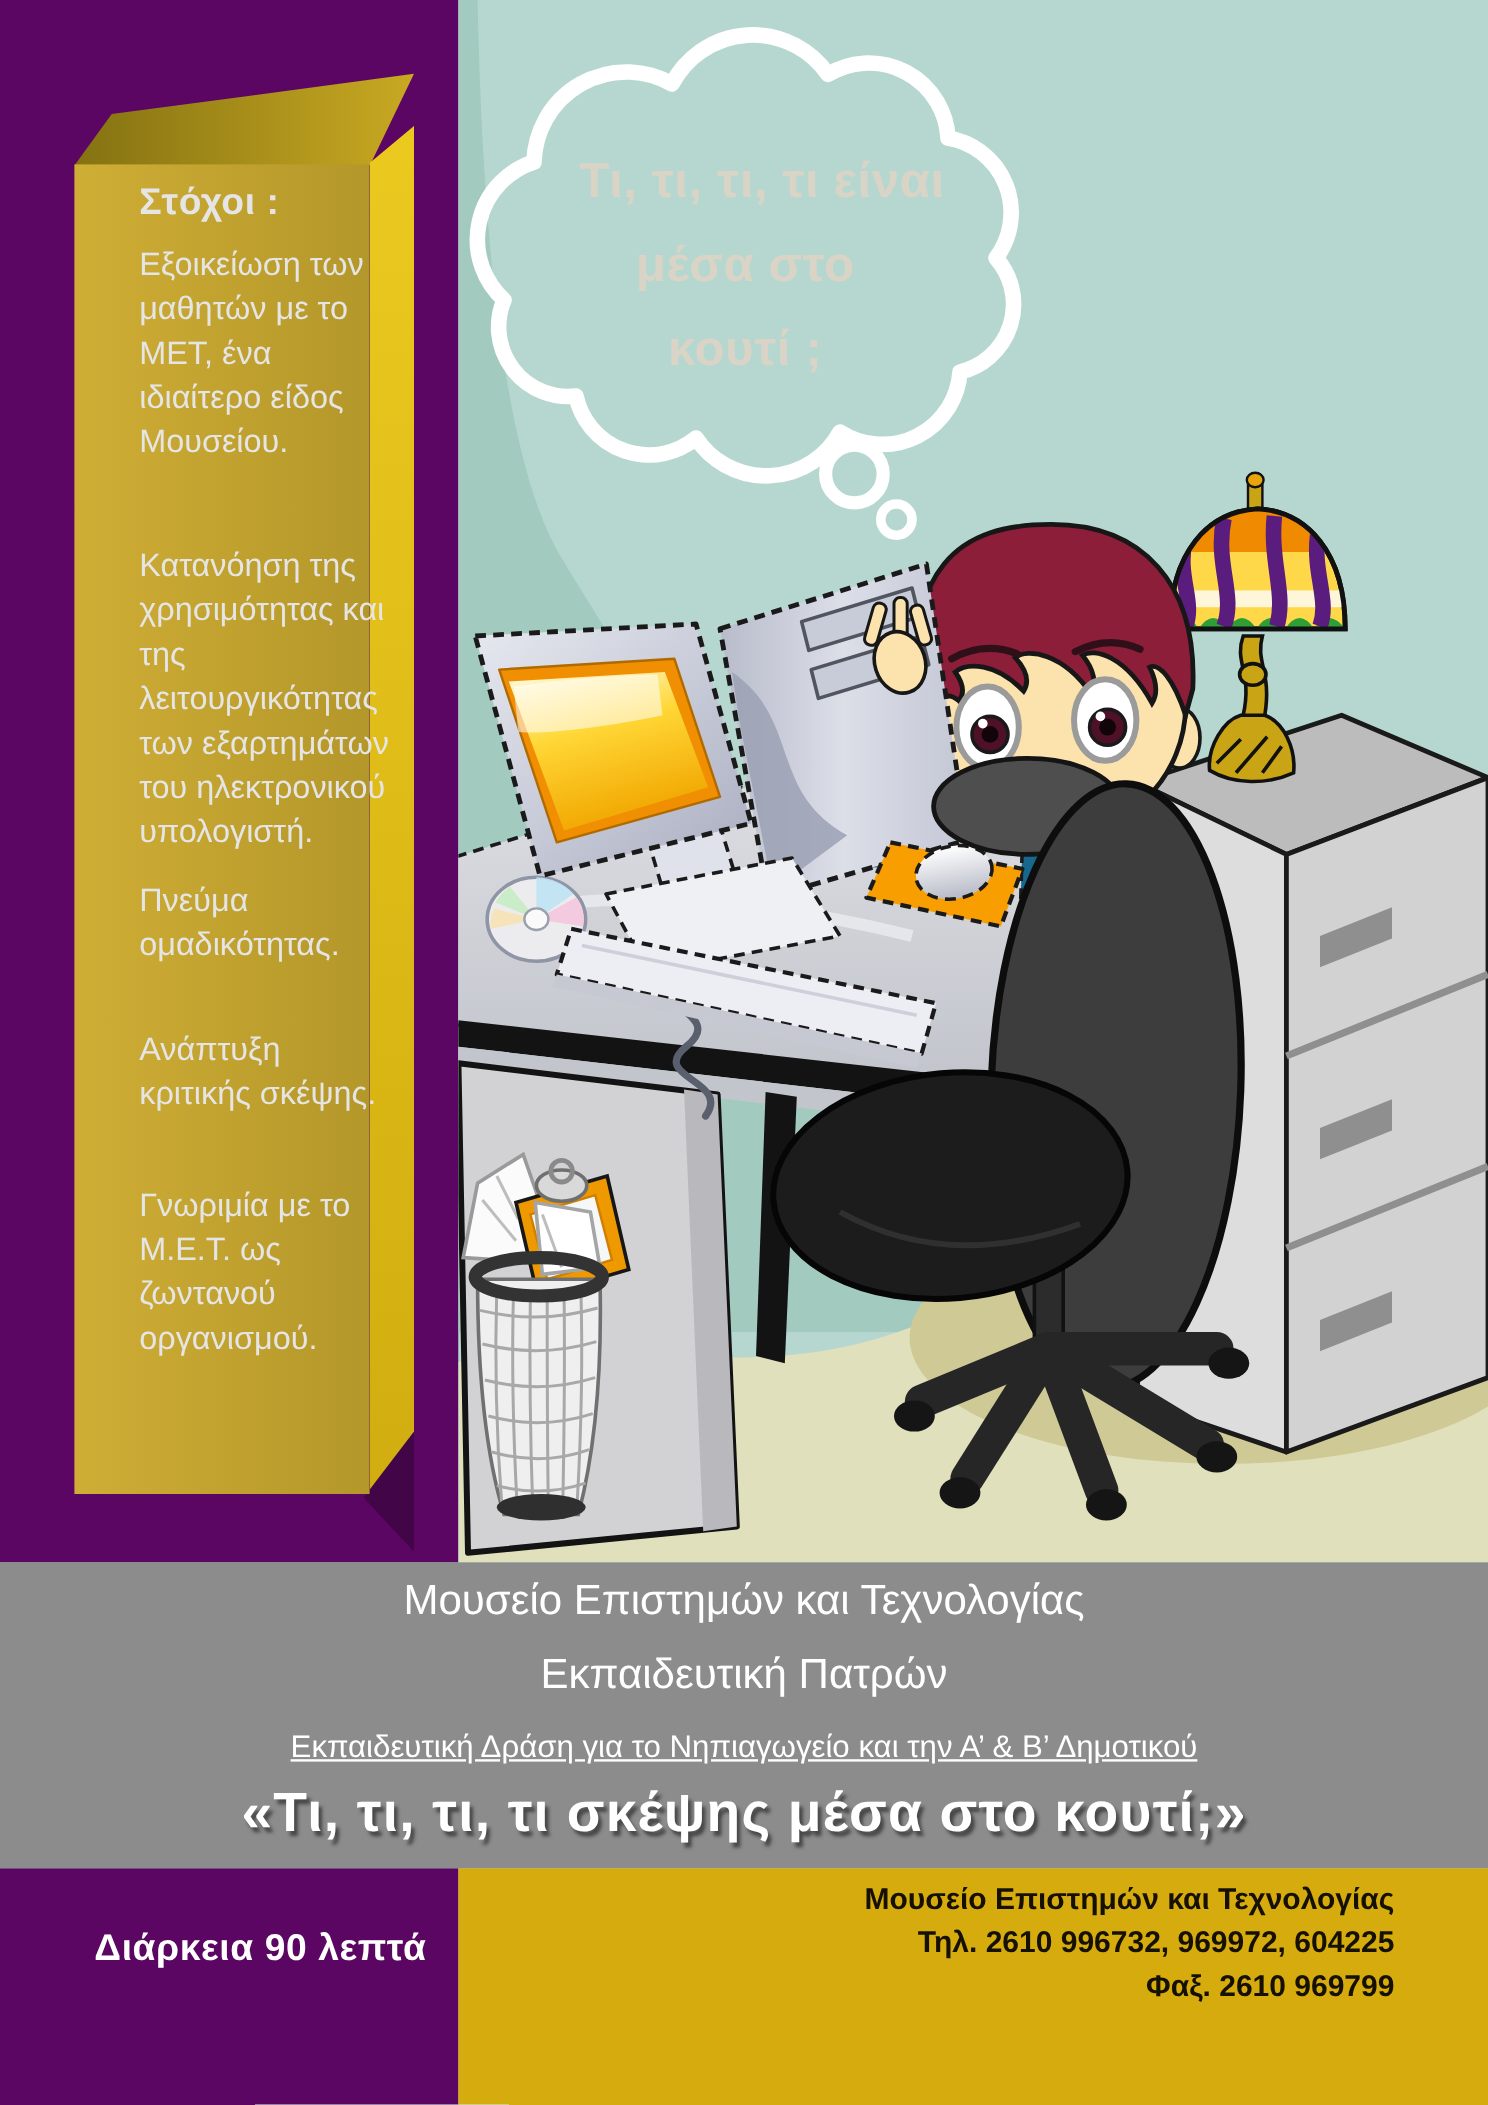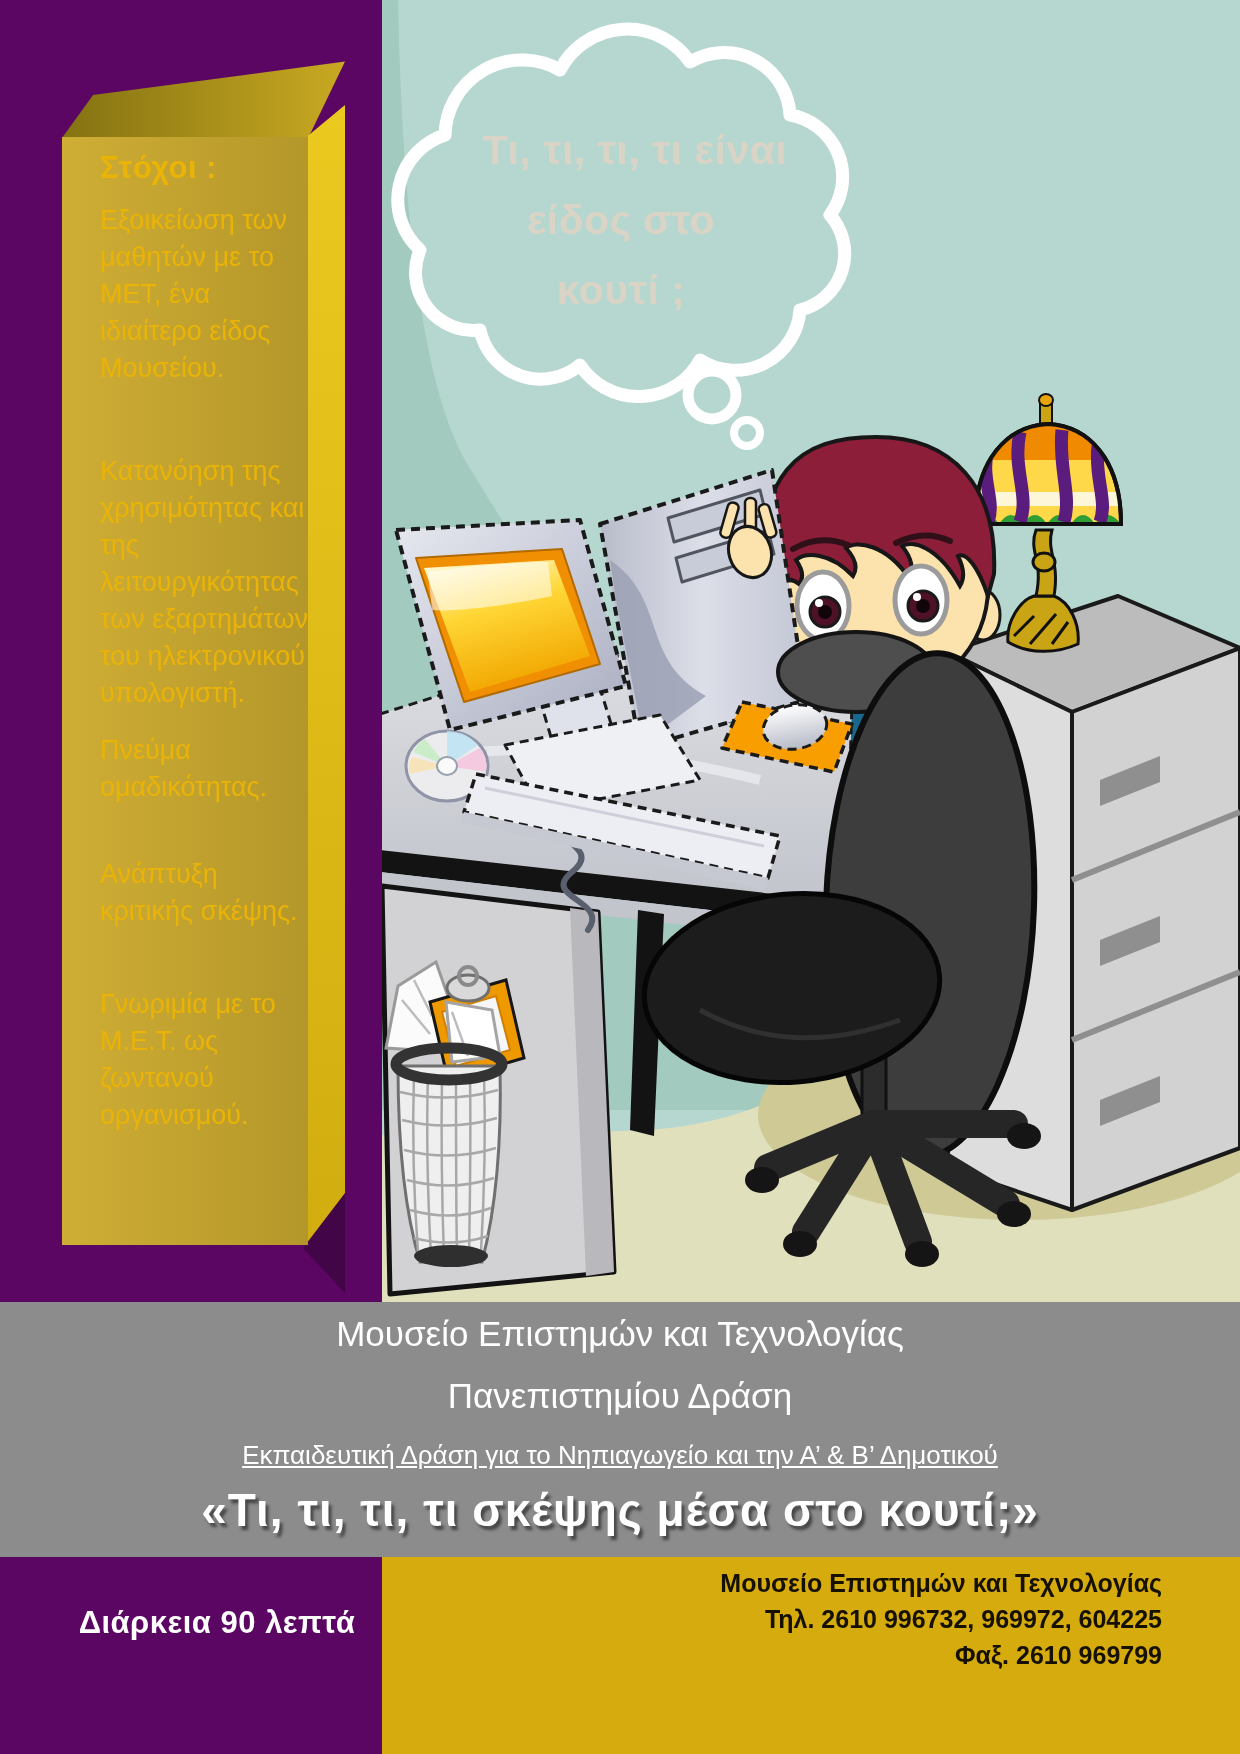--- a/index.html
+++ b/index.html
@@ -12,21 +12,21 @@
   .box-bevel{left:62px;top:60px;width:283px;height:78px;
     clip-path:polygon(0 100%,11% 45%,100% 2%,87% 100%);
     background:linear-gradient(90deg,#847212,#c9a922);}
   .box-strip{left:308px;top:105px;width:37px;height:1185px;
     clip-path:polygon(0 2.6%,100% 0,100% 100%,0 96.2%);
     background:linear-gradient(180deg,#ecc91f,#d0ac0f);}
   .box-notch{left:303px;top:1193px;width:42px;height:100px;background:#420548;
     clip-path:polygon(100% 0,100% 100%,0 55%);}
   .box-face{left:62px;top:137px;width:246px;height:1108px;
     background:linear-gradient(90deg,#cfae35,#b4972a);}
-  .box-text{left:100px;top:150px;width:212px;color:#eab308;}
+  .box-text{left:116px;top:150px;width:212px;color:#e5e5e5;}
   .box-text h2{margin:0 0 16px 0;font-size:31px;font-weight:bold;letter-spacing:.5px;}
   .box-text p{margin:0;font-size:27px;line-height:37px;}
   .box-text p.g1{margin-bottom:66px;} .box-text p.g2{margin-bottom:20px;}
   .box-text p.g3{margin-bottom:50px;} .box-text p.g4{margin-bottom:56px;}
 
   
   .scene{left:382px;top:0;width:858px;height:1302px;}
   .bubble-text{left:455px;top:128px;width:360px;text-align:right;
     font-size:41px;font-weight:bold;color:#d9d4c6;letter-spacing:.5px;}
   .bubble-text div{margin-bottom:26px;line-height:44px;text-align:center;}
@@ -265,27 +265,27 @@
             <path d="M414,1238 Q452,1248 488,1236"></path>
       </g>
       <ellipse cx="449" cy="1064" rx="53" ry="16" fill="none" stroke="#333333" stroke-width="11"></ellipse>
       <ellipse cx="451" cy="1256" rx="37" ry="11" fill="#2f2f2f"></ellipse>
     </g>
   </svg>
   </div>
 
   <div class="abs bubble-text">
     <div>Τι, τι, τι, τι είναι</div>
-    <div class="shift">είδος στο</div>
+    <div class="shift">μέσα στο</div>
     <div class="shift">κουτί ;</div>
   </div>
 
   <div class="abs gray-band">
     <div class="gb-l1">Μουσείο Επιστημών και Τεχνολογίας</div>
-    <div class="gb-l2">Πανεπιστημίου Δράση</div>
+    <div class="gb-l2">Εκπαιδευτική Πατρών</div>
     <div class="gb-sub">Εκπαιδευτική Δράση για το Νηπιαγωγείο και την Α’ &amp; Β’ Δημοτικού</div>
     <div class="gb-title">«Τι, τι, τι, τι σκέψης μέσα στο κουτί;»</div>
   </div>
 
   <div class="abs bottom-left">
     <div class="duration">Διάρκεια  90 λεπτά</div>
   </div>
 
   <div class="abs bottom-right">
     <div>Μουσείο Επιστημών και Τεχνολογίας</div>

